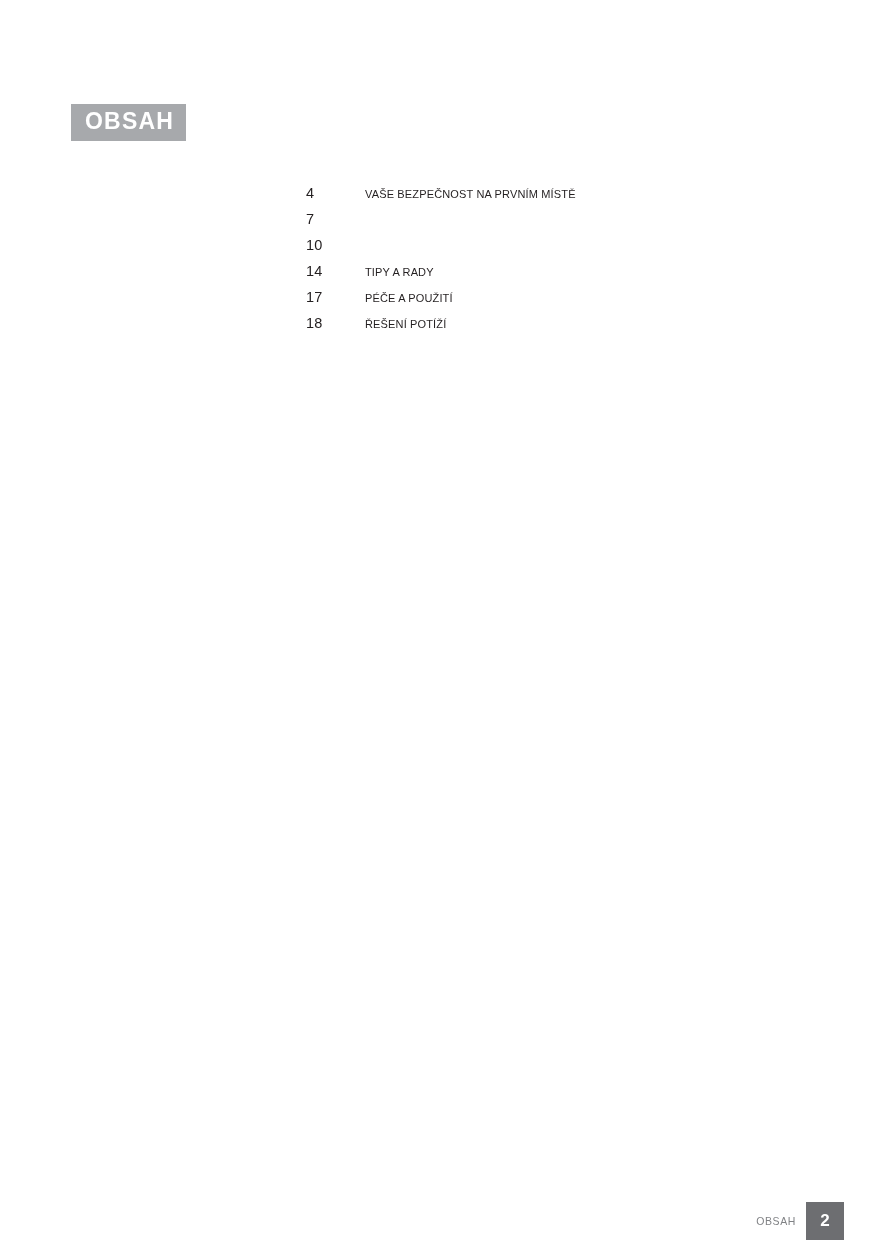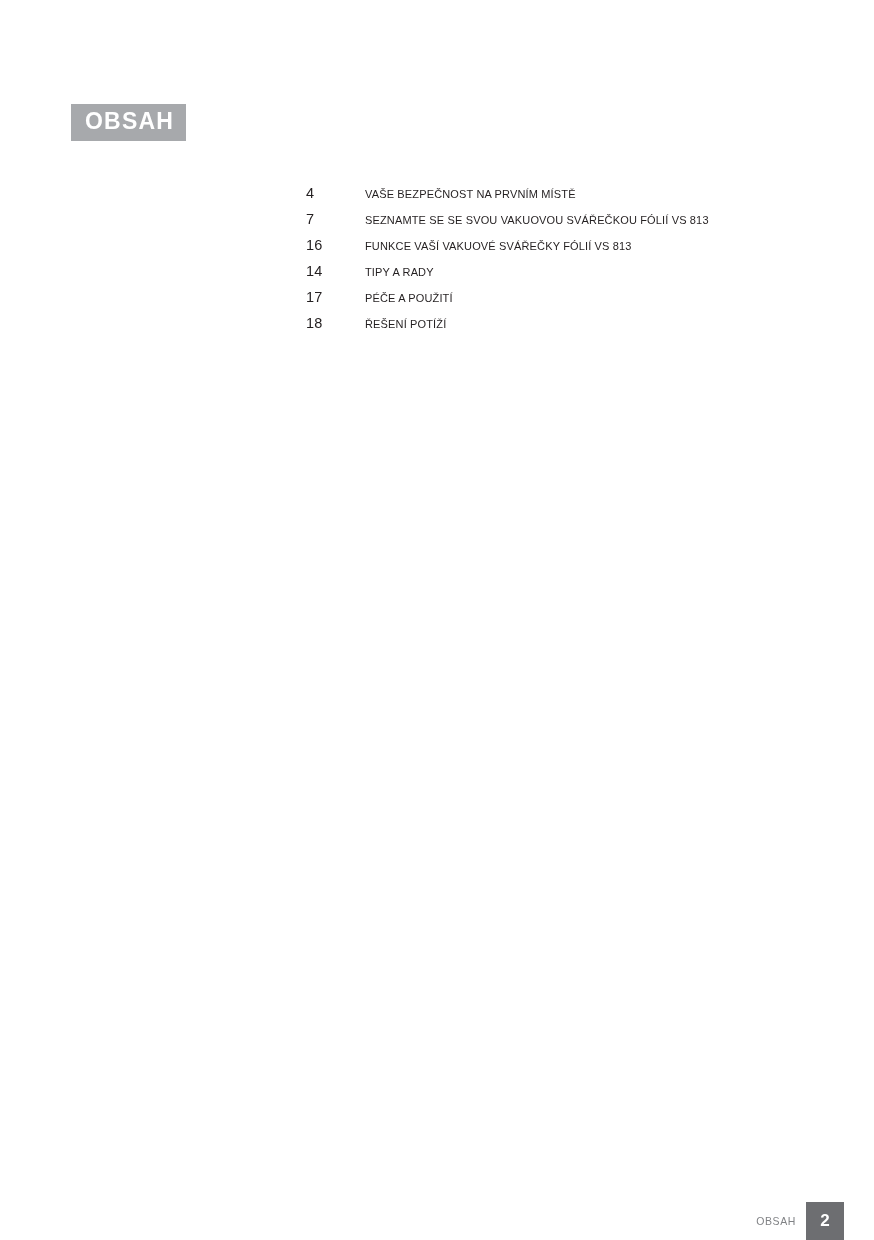--- a/index.html
+++ b/index.html
@@ -112,26 +112,24 @@
 
   <div class="toc">
 
     <div class="toc-row">
       <span class="toc-page">4</span>
       <span class="toc-label">VAŠE BEZPEČNOST NA PRVNÍM MÍSTĚ</span>
     </div>
 
     <div class="toc-row">
       <span class="toc-page">7</span>
-      <span class="toc-label">SEZNAMTE SE SE SVOU VAKUOVOU SVÁŘEČKOU FÓLIÍ VS 813</span>
     </div>
 
     <div class="toc-row">
-      <span class="toc-page">16</span>
-      <span class="toc-label">FUNKCE VAŠÍ VAKUOVÉ SVÁŘEČKY FÓLIÍ VS 813</span>
+      <span class="toc-page">10</span>
     </div>
 
 
     <div class="toc-row">
       <span class="toc-page">14</span>
       <span class="toc-label">TIPY A RADY</span>
     </div>
 
     <div class="toc-row">
       <span class="toc-page">17</span>

